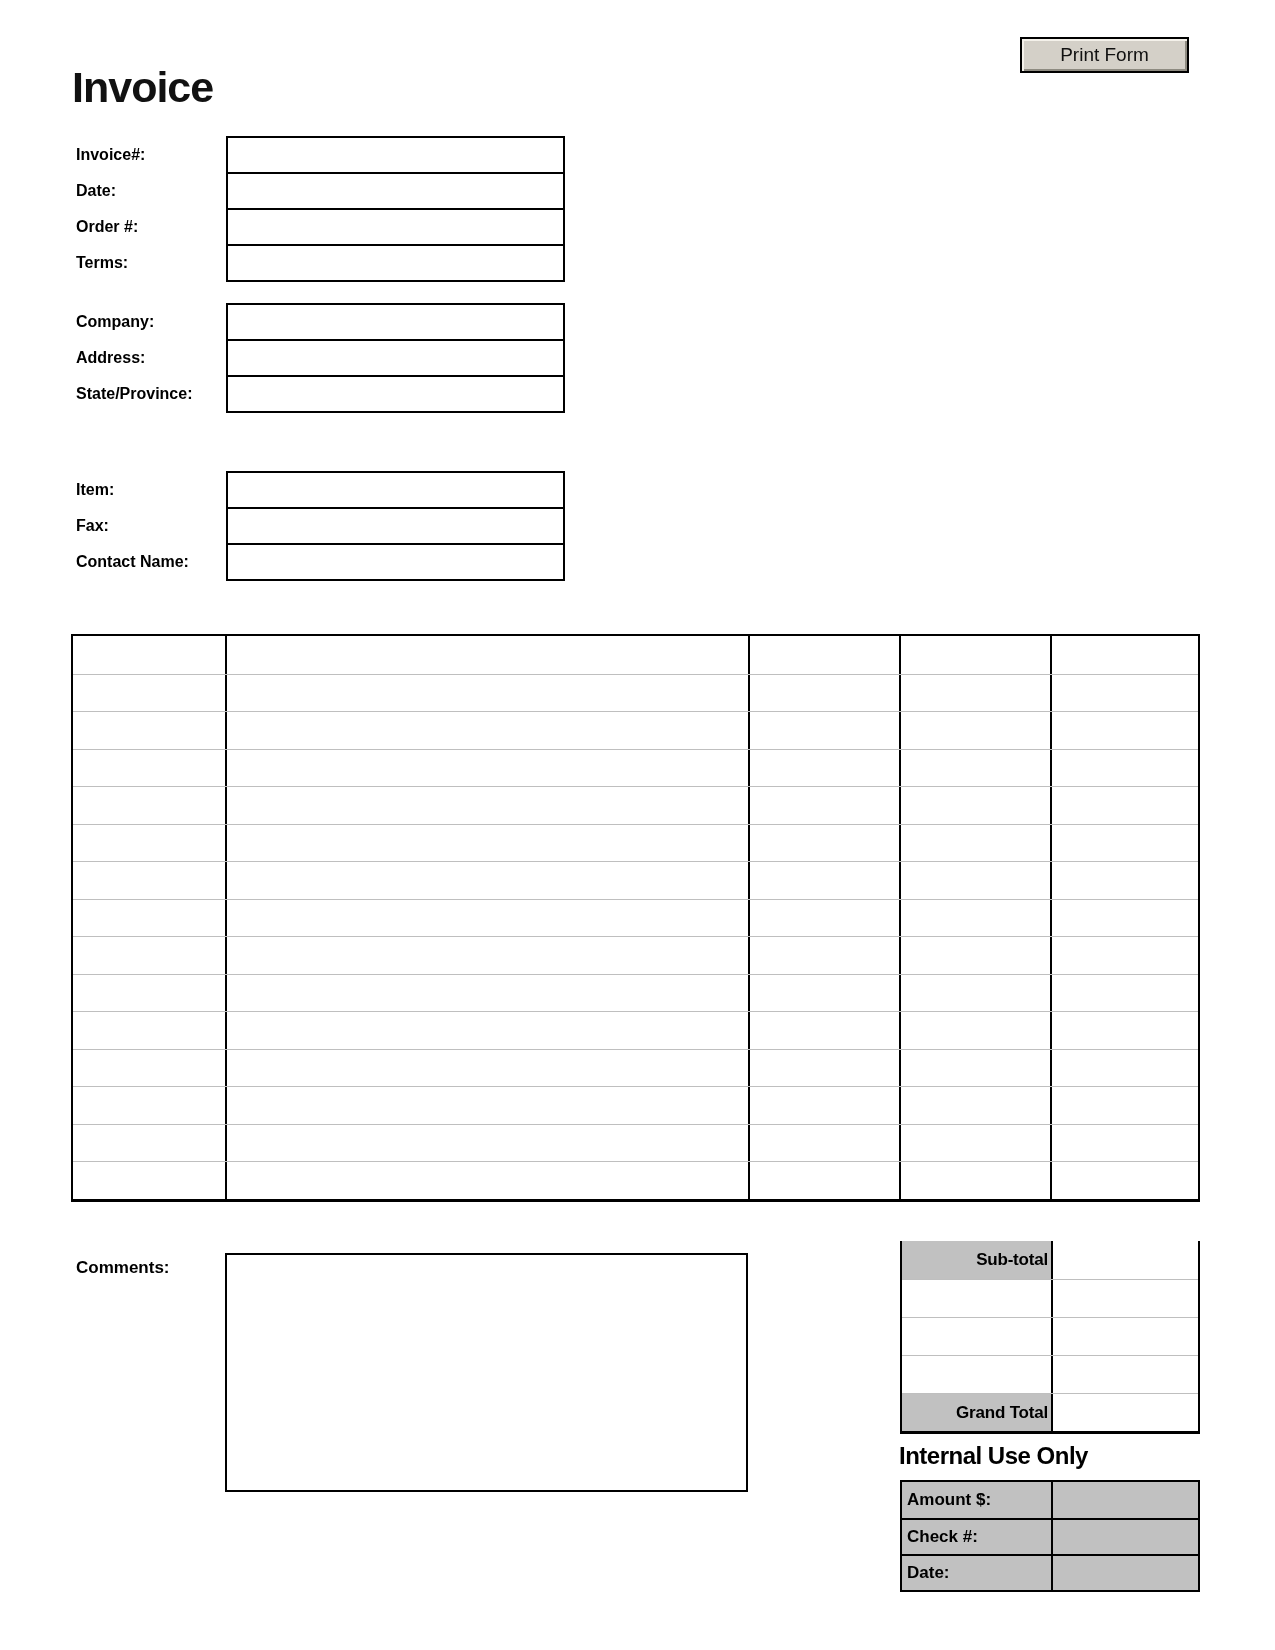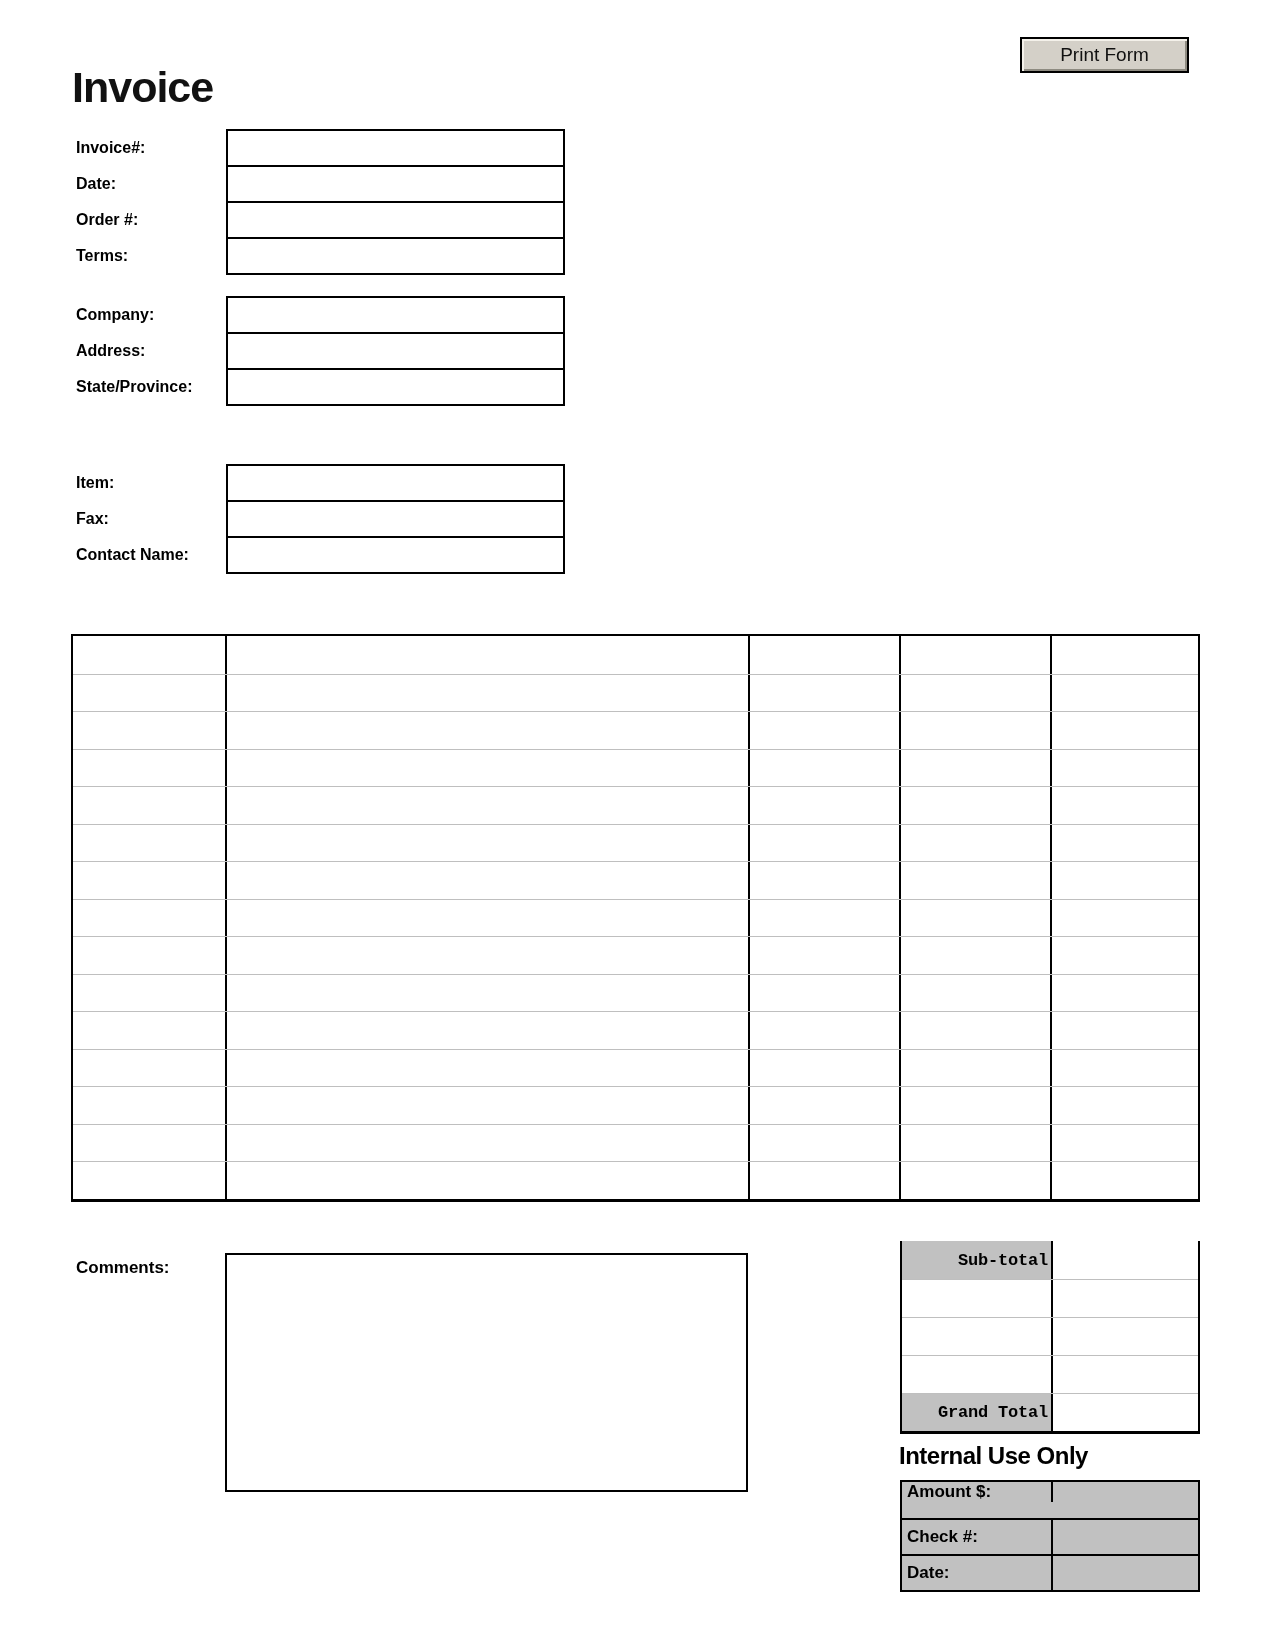--- a/index.html
+++ b/index.html
@@ -30,21 +30,21 @@
     left:72px; top:63px;
     font-size:43px; font-weight:bold; letter-spacing:-1px; color:#111;
   }
 
   
   .field-group { left:76px; width:489px; }
   .fg1 { top:129px; }
   .fg2 { top:296px; }
   .fg3 { top:464px; }
   .field-row { display:flex; height:38px; margin-top:-2px; }
-  .field-row:first-child { margin-top:0; }
+  .field-row:first-child { margin-top:7px; }
   .field-label {
     width:150px; font-size:16px; font-weight:bold;
     display:flex; align-items:center;
   }
   .field-box {
     width:339px; height:38px;
     border:2px solid #000; background:#fff;
   }
 
   
@@ -71,21 +71,21 @@
   .items-body .irow:first-child { border-top:none; }
   .items-body .tcell { border-left:2px solid #000; }
   .items-body .tcell:first-child { border-left:none; }
 
   
   .summary {
     left:900px; top:1241px; width:300px;
     border-left:2px solid #000; border-right:2px solid #000;
     border-bottom:3px solid #000; background:#fff;
   }
-  .srow { display:flex; height:38px; border-top:1px solid #bfbfbf;font-family:Liberation Mono, monospace; }
+  .srow { display:flex; height:38px; border-top:1px solid #bfbfbf; }
   .srow:first-child { border-top:none; }
   .srow .slabel {
     width:151px; border-right:2px solid #000;
     display:flex; align-items:center; justify-content:flex-end;
     padding-right:3px;
     font-size:17px; font-weight:bold; letter-spacing:-0.2px;
   }
   .srow .svalue { flex:1; background:#fff; }
   .srow.gray .slabel { background:#c1c1c1; }
 
@@ -101,21 +101,21 @@
   
   .internal-heading {
     left:899px; top:1442px;
     font-size:24px; font-weight:bold; letter-spacing:-0.5px;
   }
   .internal-table {
     left:900px; top:1480px; width:300px;
     border:2px solid #000; background:#c1c1c1;
   }
   .int-row { display:flex; height:36px; border-top:2px solid #000; }
-  .int-row:first-child { border-top:none;flex-direction:column; }
+  .int-row:first-child { border-top:none; }
   .int-row .ilabel {
     width:151px; border-right:2px solid #000;
     display:flex; align-items:center; padding-left:5px;
     font-size:17px; font-weight:bold;
   }
   .int-row .ivalue { flex:1; background:#c1c1c1; }
 </style>
 </head>
 <body>
 

